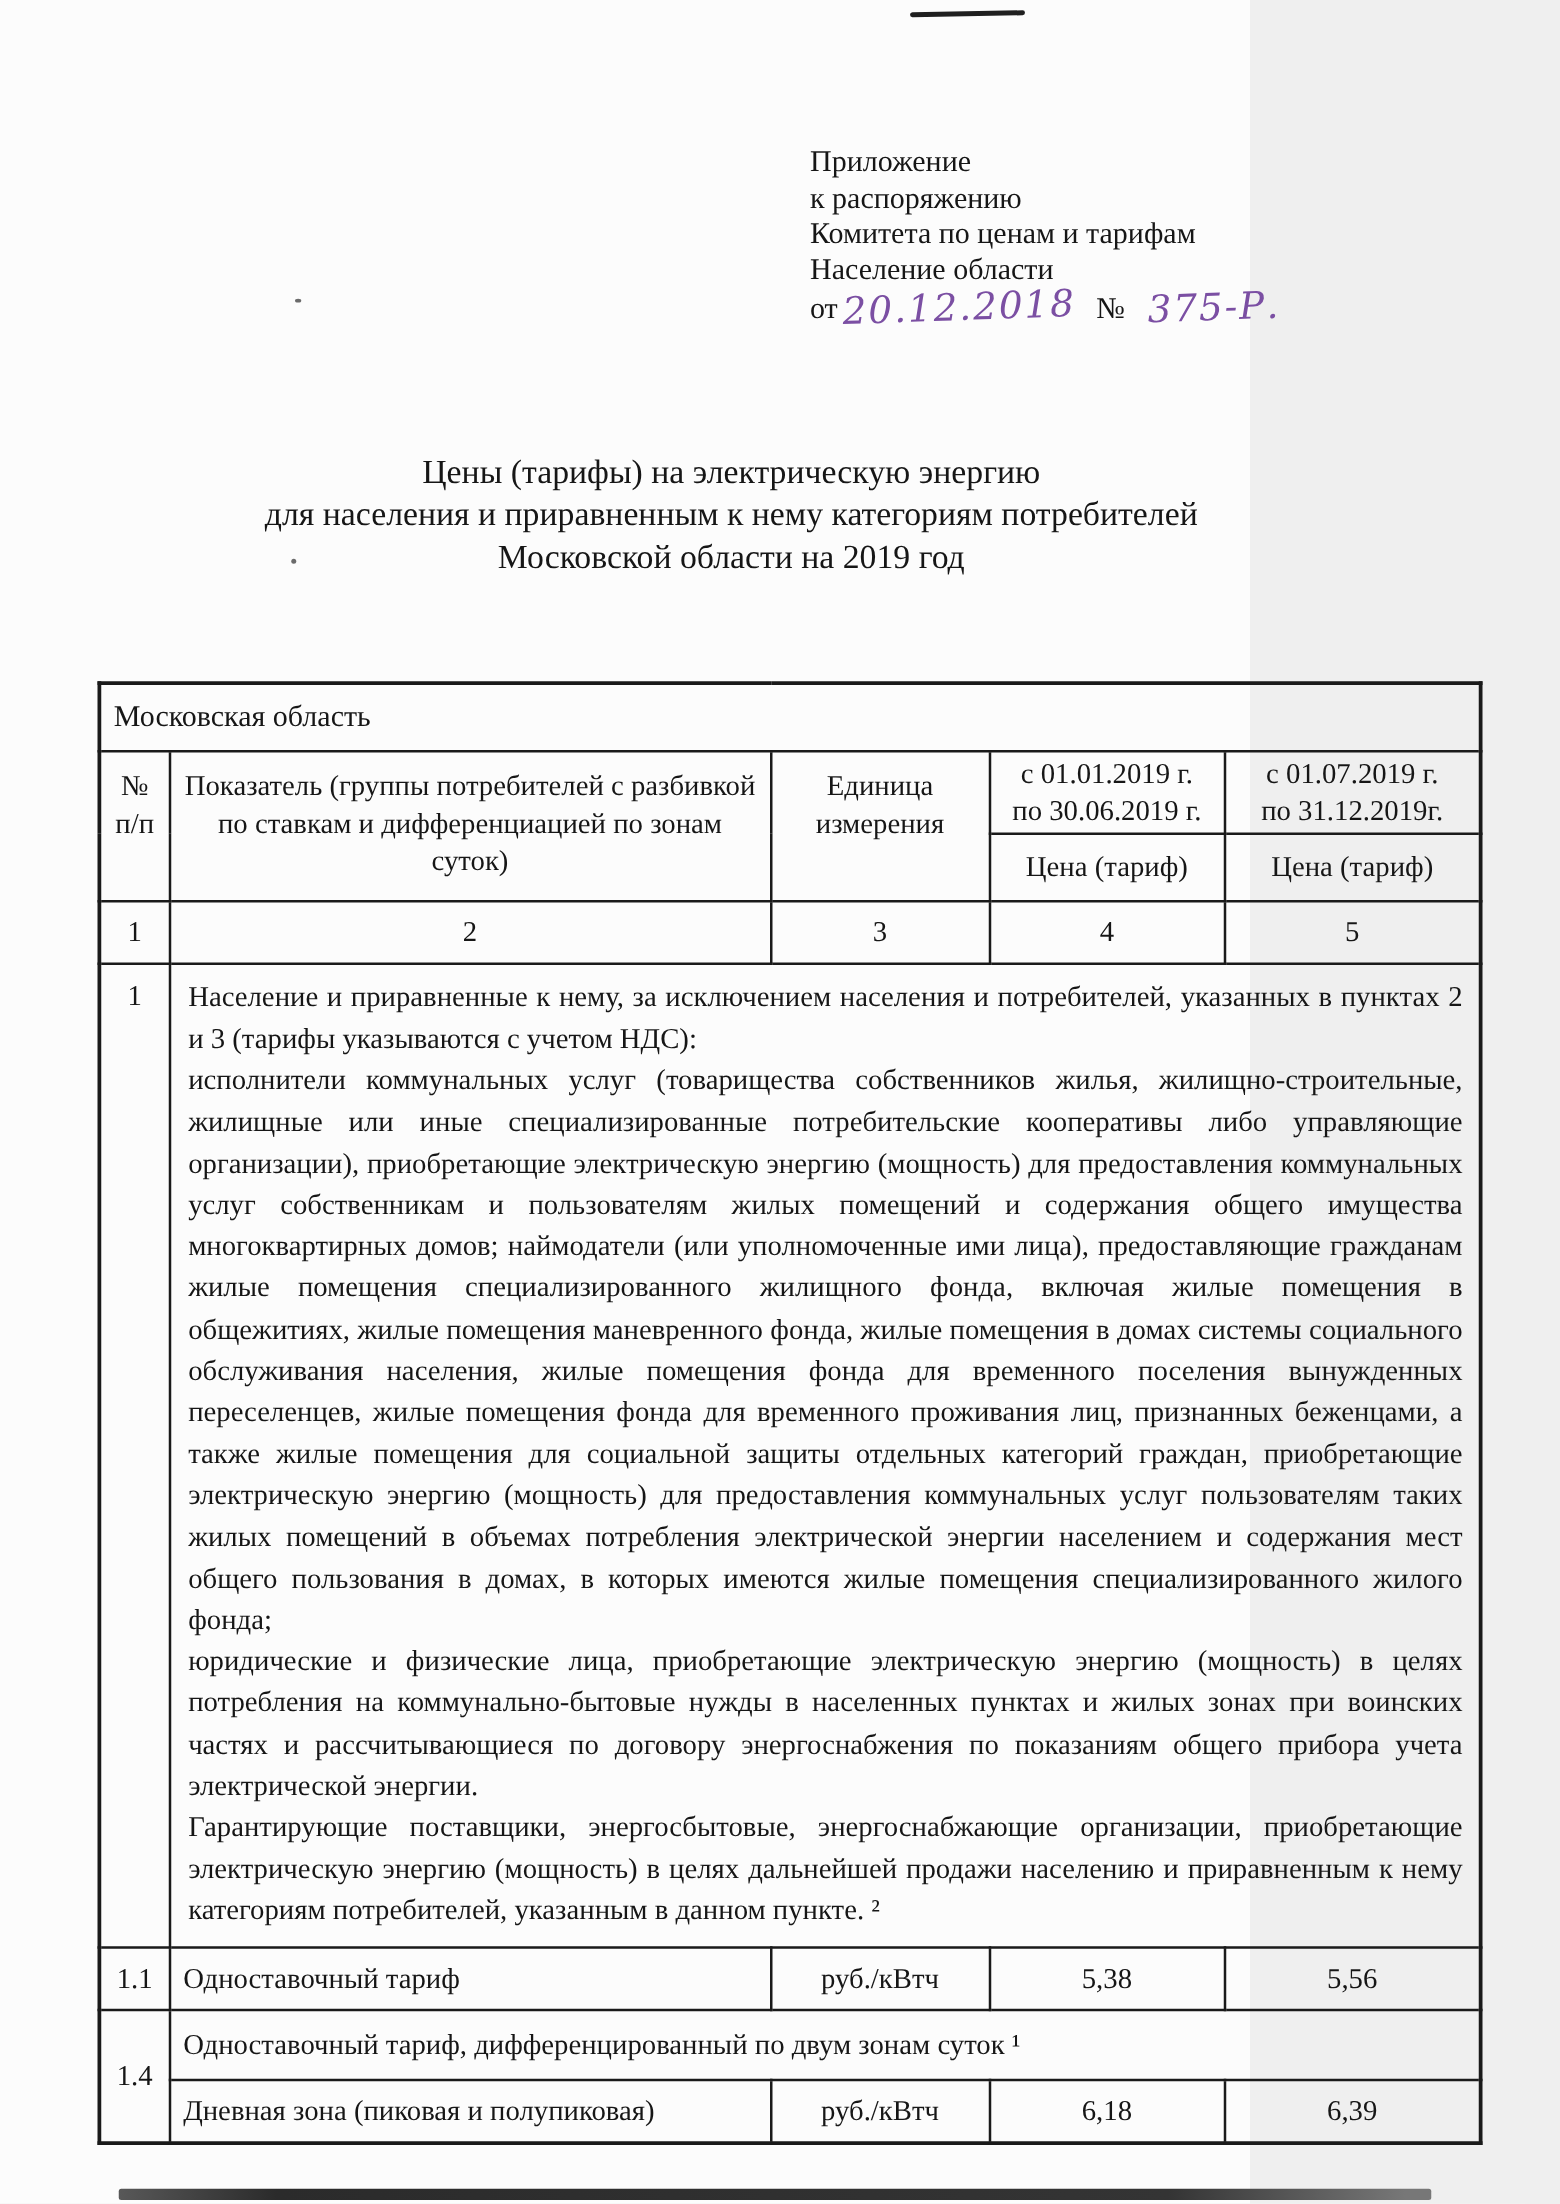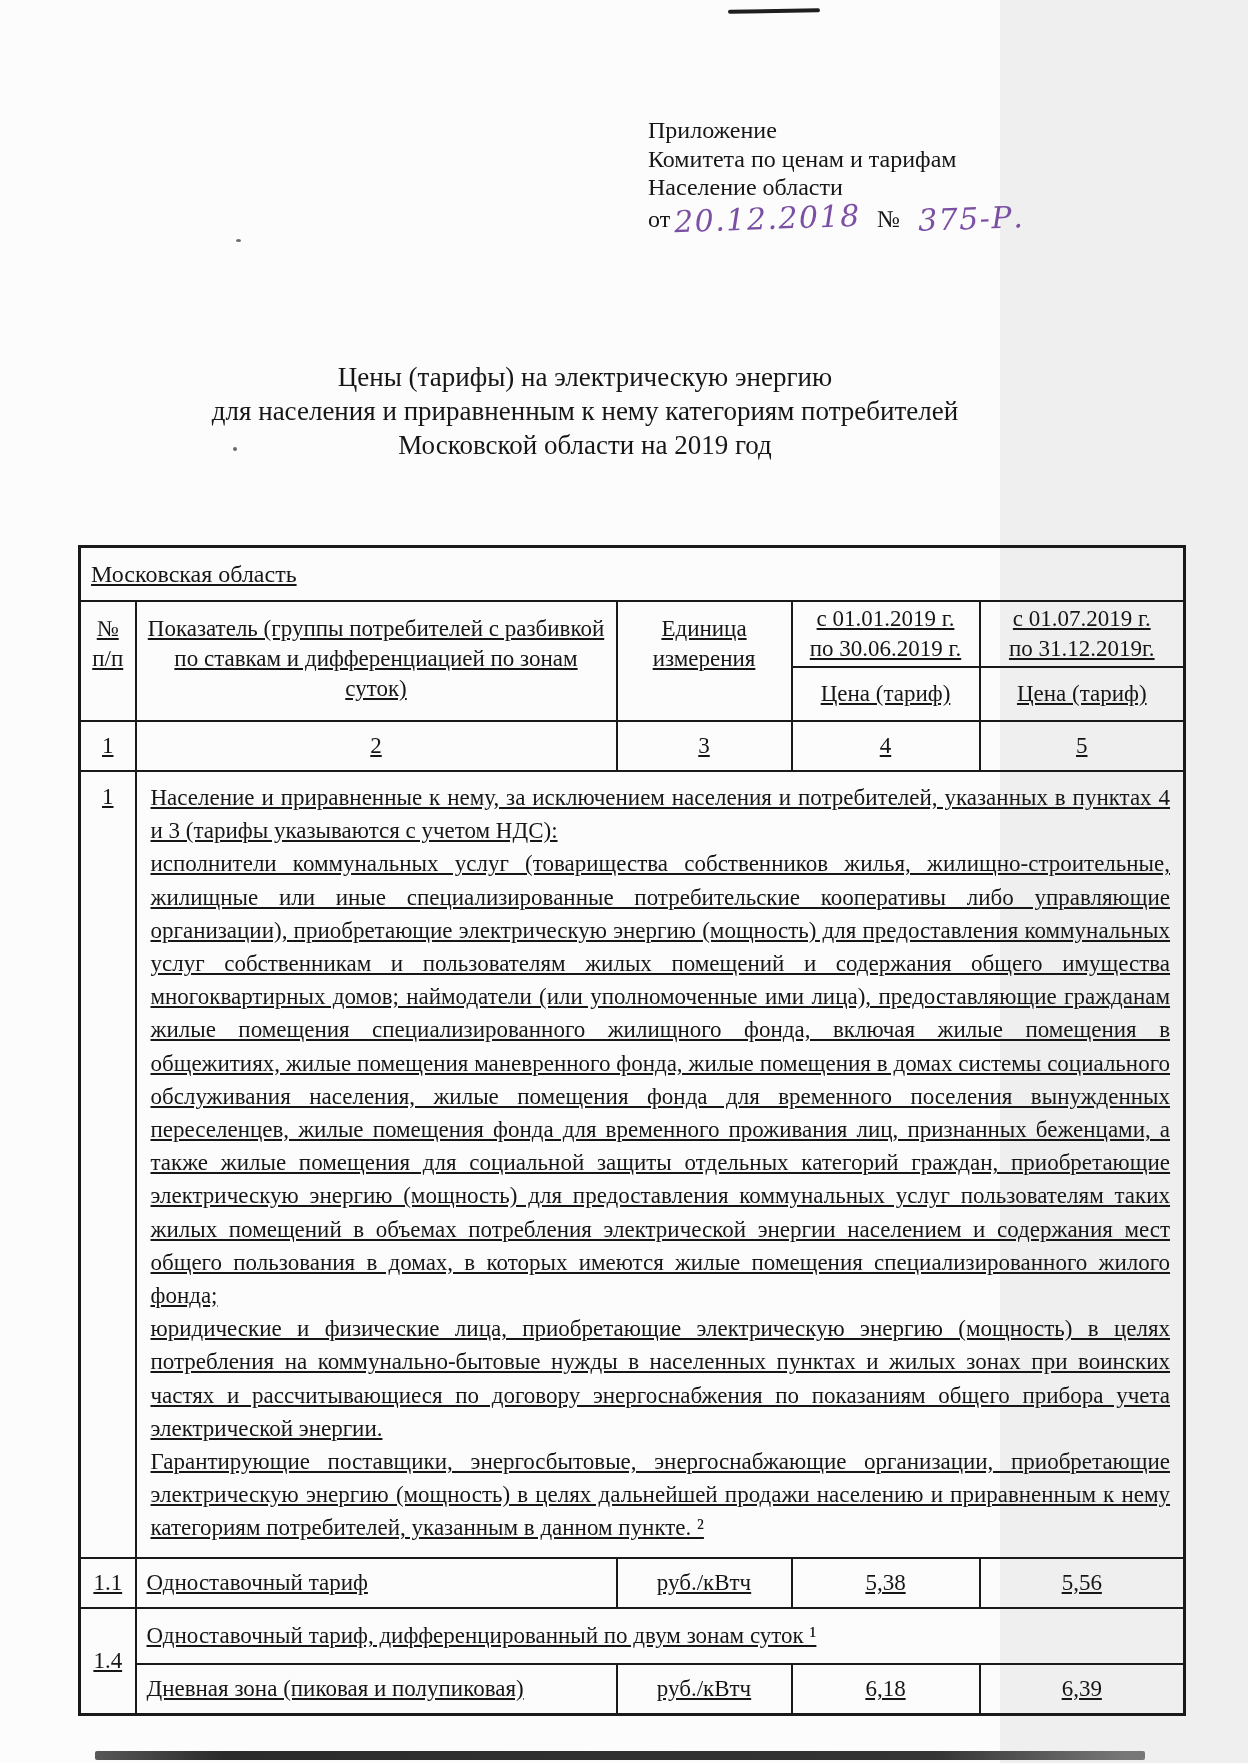--- a/index.html
+++ b/index.html
@@ -84,21 +84,20 @@
     border-collapse: collapse;
     table-layout: fixed;
     border: 3px solid #1a1a1a;
     font-size: 23px;
   }
   .tariff-table td {
     border: 2px solid #1a1a1a;
     padding: 2px 8px;
     text-align: center;
     vertical-align: middle;
-    text-decoration: underline;
   }
   .col-num   { width: 56px;  }
   .col-ind   { width: 481px; }
   .col-unit  { width: 175px; }
   .col-p1    { width: 188px; }
   .col-p2    { width: 205px; }
 
   .region-row td {
     height: 48px;
     text-align: left;
@@ -136,20 +135,21 @@
 <body>
 
 <div class="page">
 
   <div class="scan-line-top"></div>
   <div class="speck speck-1"></div>
   <div class="speck speck-2"></div>
 
   <div class="annotation">
     <div>Приложение</div>
+    <div>к распоряжению</div>
     <div>Комитета по ценам и тарифам</div>
     <div>Население области</div>
     <div class="ann-last">
       <span>от</span>
       <span class="hand hand-date">20.12.2018</span>
       <span class="no-label">№</span>
       <span class="hand hand-num">375-Р.</span>
     </div>
   </div>
 
@@ -191,21 +191,21 @@
       <tr class="nums-row">
         <td>1</td>
         <td>2</td>
         <td>3</td>
         <td>4</td>
         <td>5</td>
       </tr>
       <tr>
         <td class="num-cell-top">1</td>
         <td colspan="4" class="longtext">
-          <div class="jline">Население и приравненные к нему, за исключением населения и потребителей, указанных в пунктах 4 и 3 (тарифы указываются с учетом НДС):</div>
+          <div class="jline">Население и приравненные к нему, за исключением населения и потребителей, указанных в пунктах 2 и 3 (тарифы указываются с учетом НДС):</div>
           <div class="jline">исполнители коммунальных услуг (товарищества собственников жилья, жилищно-строительные, жилищные или иные специализированные потребительские кооперативы либо управляющие организации), приобретающие электрическую энергию (мощность) для предоставления коммунальных услуг собственникам и пользователям жилых помещений и содержания общего имущества многоквартирных домов; наймодатели (или уполномоченные ими лица), предоставляющие гражданам жилые помещения специализированного жилищного фонда, включая жилые помещения в общежитиях, жилые помещения маневренного фонда, жилые помещения в домах системы социального обслуживания населения, жилые помещения фонда для временного поселения вынужденных переселенцев, жилые помещения фонда для временного проживания лиц, признанных беженцами, а также жилые помещения для социальной защиты отдельных категорий граждан, приобретающие электрическую энергию (мощность) для предоставления коммунальных услуг пользователям таких жилых помещений в объемах потребления электрической энергии населением и содержания мест общего пользования в домах, в которых имеются жилые помещения специализированного жилого фонда;</div>
           <div class="jline">юридические и физические лица, приобретающие электрическую энергию (мощность) в целях потребления на коммунально-бытовые нужды в населенных пунктах и жилых зонах при воинских частях и рассчитывающиеся по договору энергоснабжения по показаниям общего прибора учета электрической энергии.</div>
           <div class="jline">Гарантирующие поставщики, энергосбытовые, энергоснабжающие организации, приобретающие электрическую энергию (мощность) в целях дальнейшей продажи населению и приравненным к нему категориям потребителей, указанным в данном пункте. ²</div>
         </td>
       </tr>
       <tr class="data-row">
         <td>1.1</td>
         <td class="ind">Одноставочный тариф</td>
         <td>руб./кВтч</td>
         <td>5,38</td>

